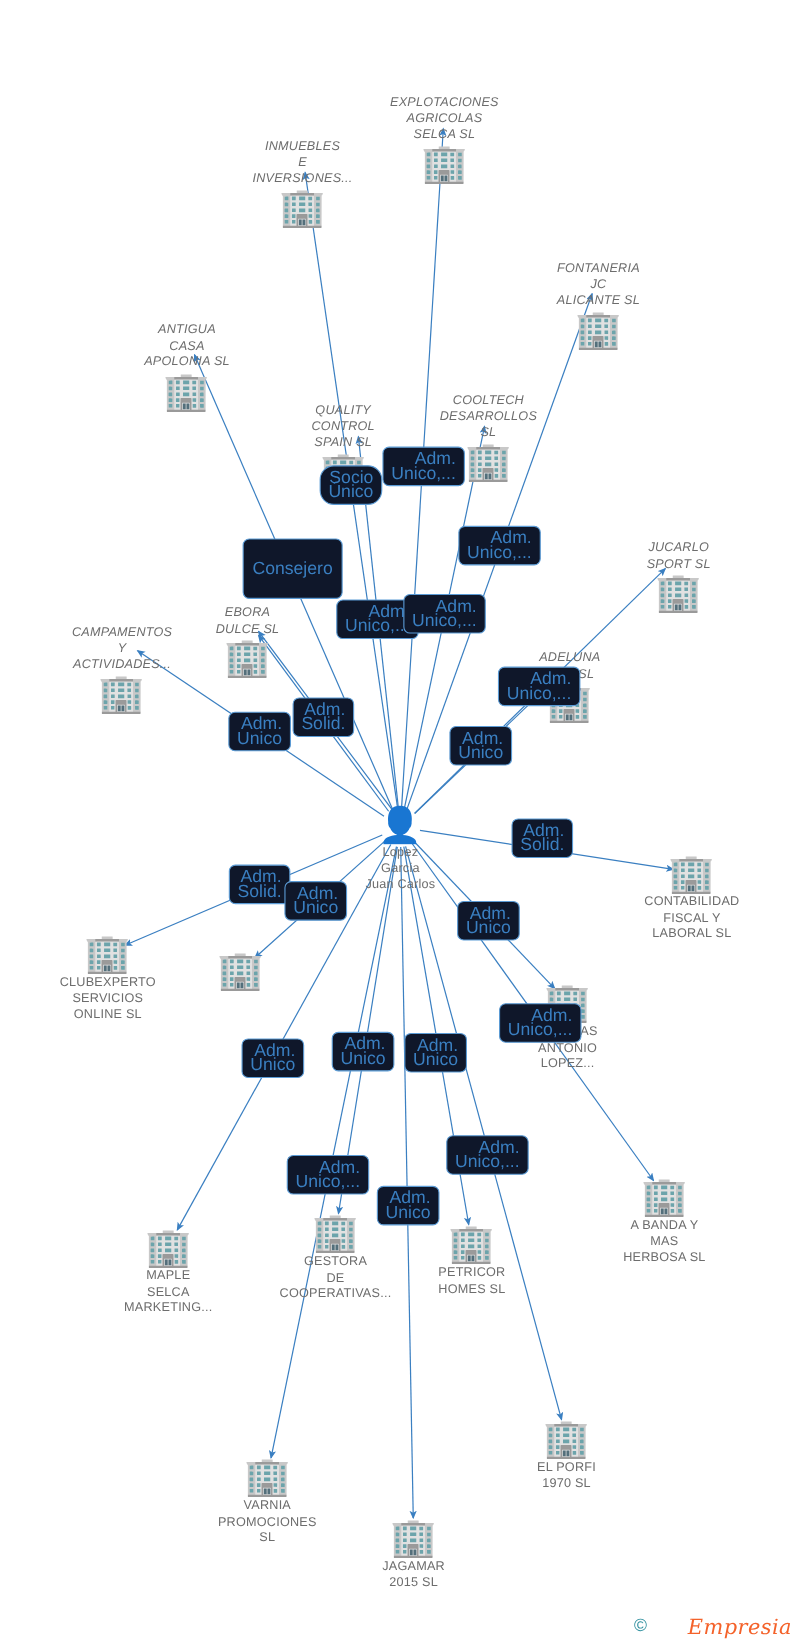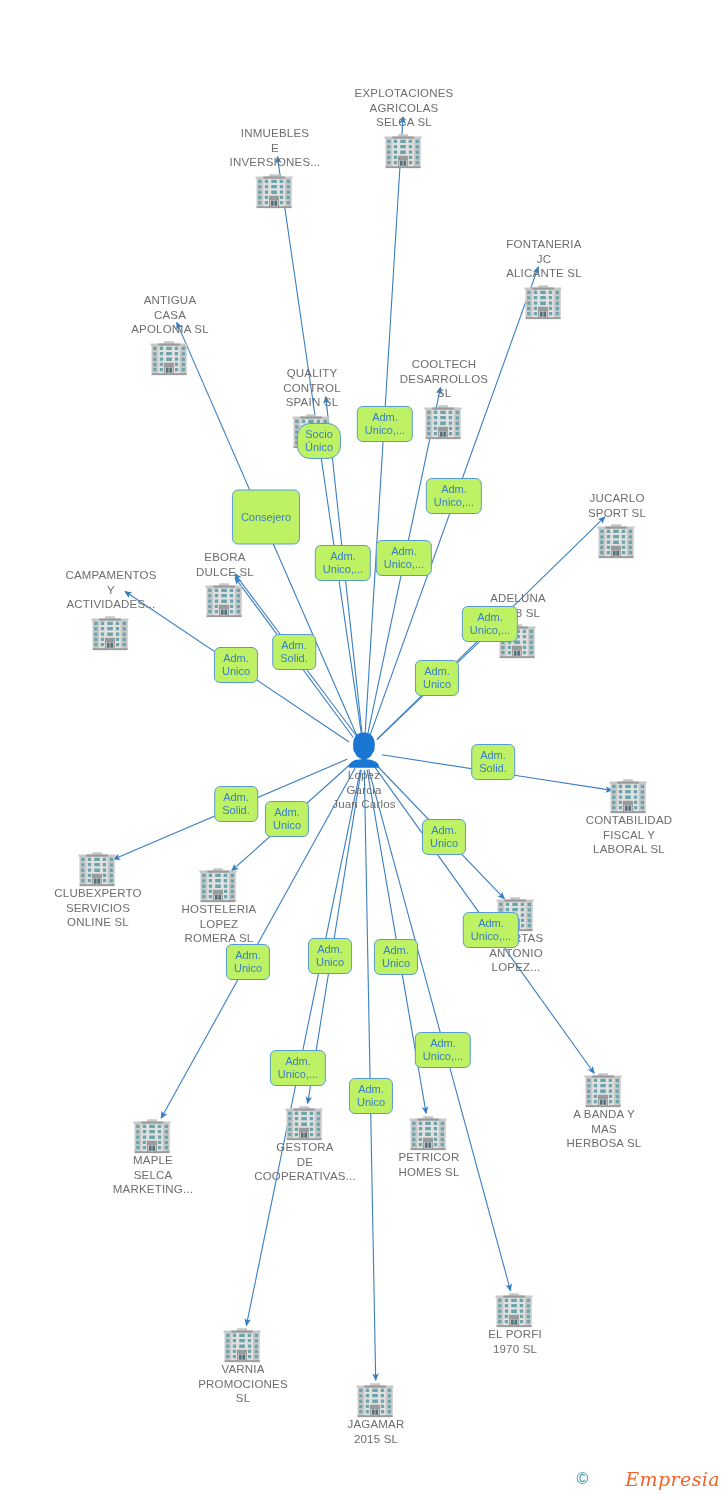--- a/index.html
+++ b/index.html
@@ -51,35 +51,36 @@
     margin-top: 2px;
     font-size: 11.5px;
     line-height: 14.5px;
     color: #6d6d6d;
     letter-spacing: .2px;
     white-space: pre-line;
   }
   .node.cap-above .caption {
     margin-top: 0;
     margin-bottom: 2px;
+    font-style: italic;
   }
   .node.cap-above {
     display: flex;
     flex-direction: column-reverse;
   }
   .elabel {
     position: absolute;
     transform: translate(-50%, -50%);
-    background: #bef264;
+    background: #0f172a;
     border: 1px solid #5b9bd5;
     border-radius: 6px;
     color: #3a7fc1;
-    font-size: 11px;
+    font-size: 16px;
     line-height: 13px;
-    text-align: center;
+    text-align: right;
     padding: 4px 7px;
     white-space: pre-line;
     box-shadow: 0 0 0 0 rgba(0,0,0,0);
   }
   .elabel.one { padding: 20px 8px; }
   #watermark {
     position: absolute;
     right: 8px;
     bottom: 10px;
     display: flex;
@@ -208,23 +209,20 @@
 LABORAL  SL</span>
       </div>
       <div class="node" style="left: 98px; top: 850px;">
         <span class="glyph">🏢</span>
         <span class="caption">CLUBEXPERTO
 SERVICIOS
 ONLINE SL</span>
       </div>
       <div class="node" style="left: 219px; top: 866px;">
         <span class="glyph">🏢</span>
-        <span class="caption">HOSTELERIA
-LOPEZ
-ROMERA  SL</span>
       </div>
       <div class="node" style="left: 516px; top: 895px;">
         <span class="glyph">🏢</span>
         <span class="caption">PUERTAS
 ANTONIO
 LOPEZ...</span>
       </div>
       <div class="node" style="left: 604px; top: 1071px;">
         <span class="glyph">🏢</span>
         <span class="caption">A BANDA Y

